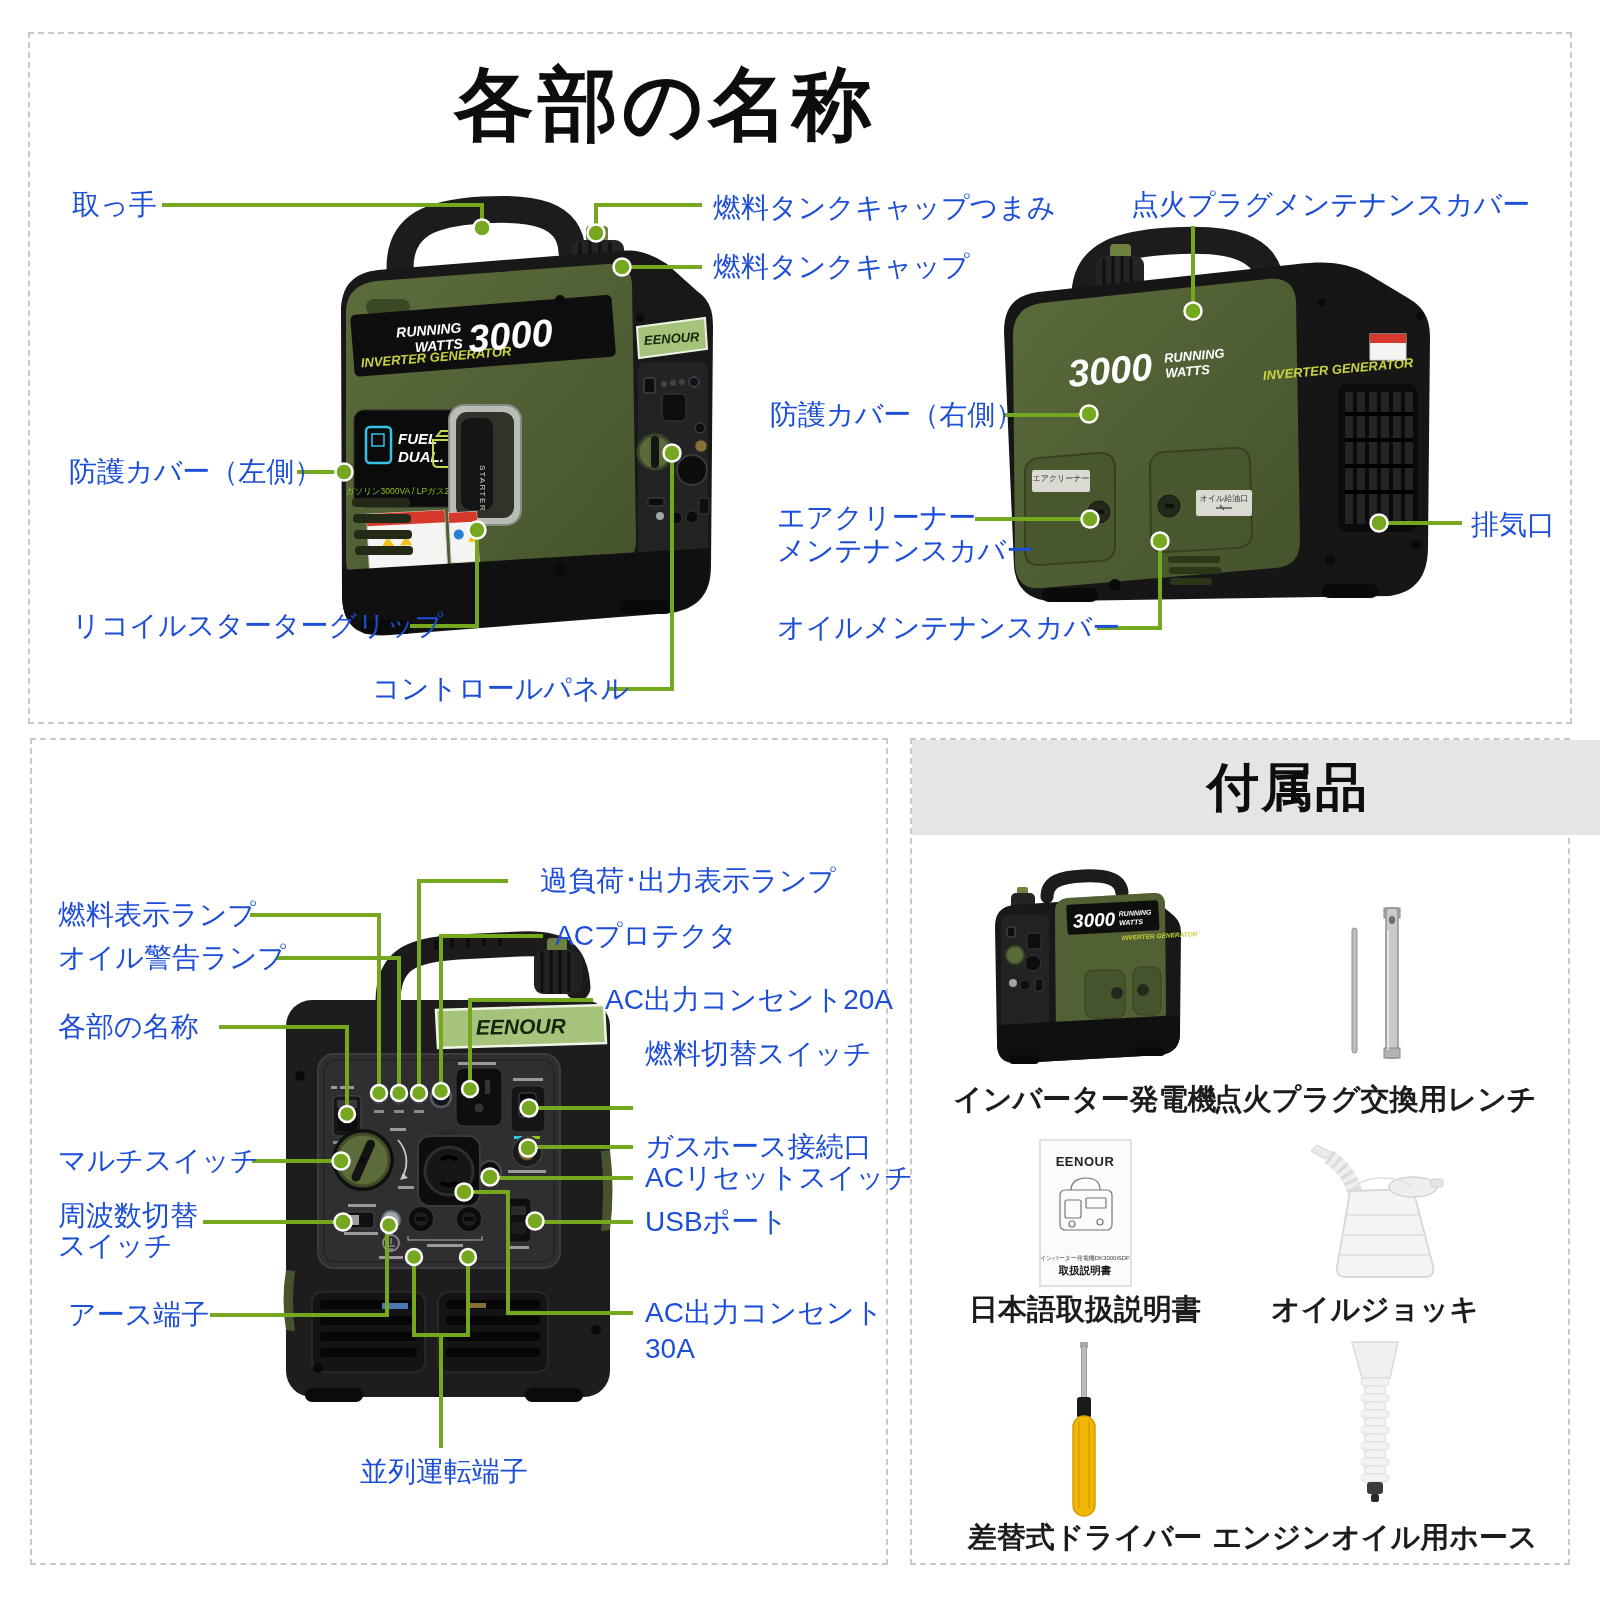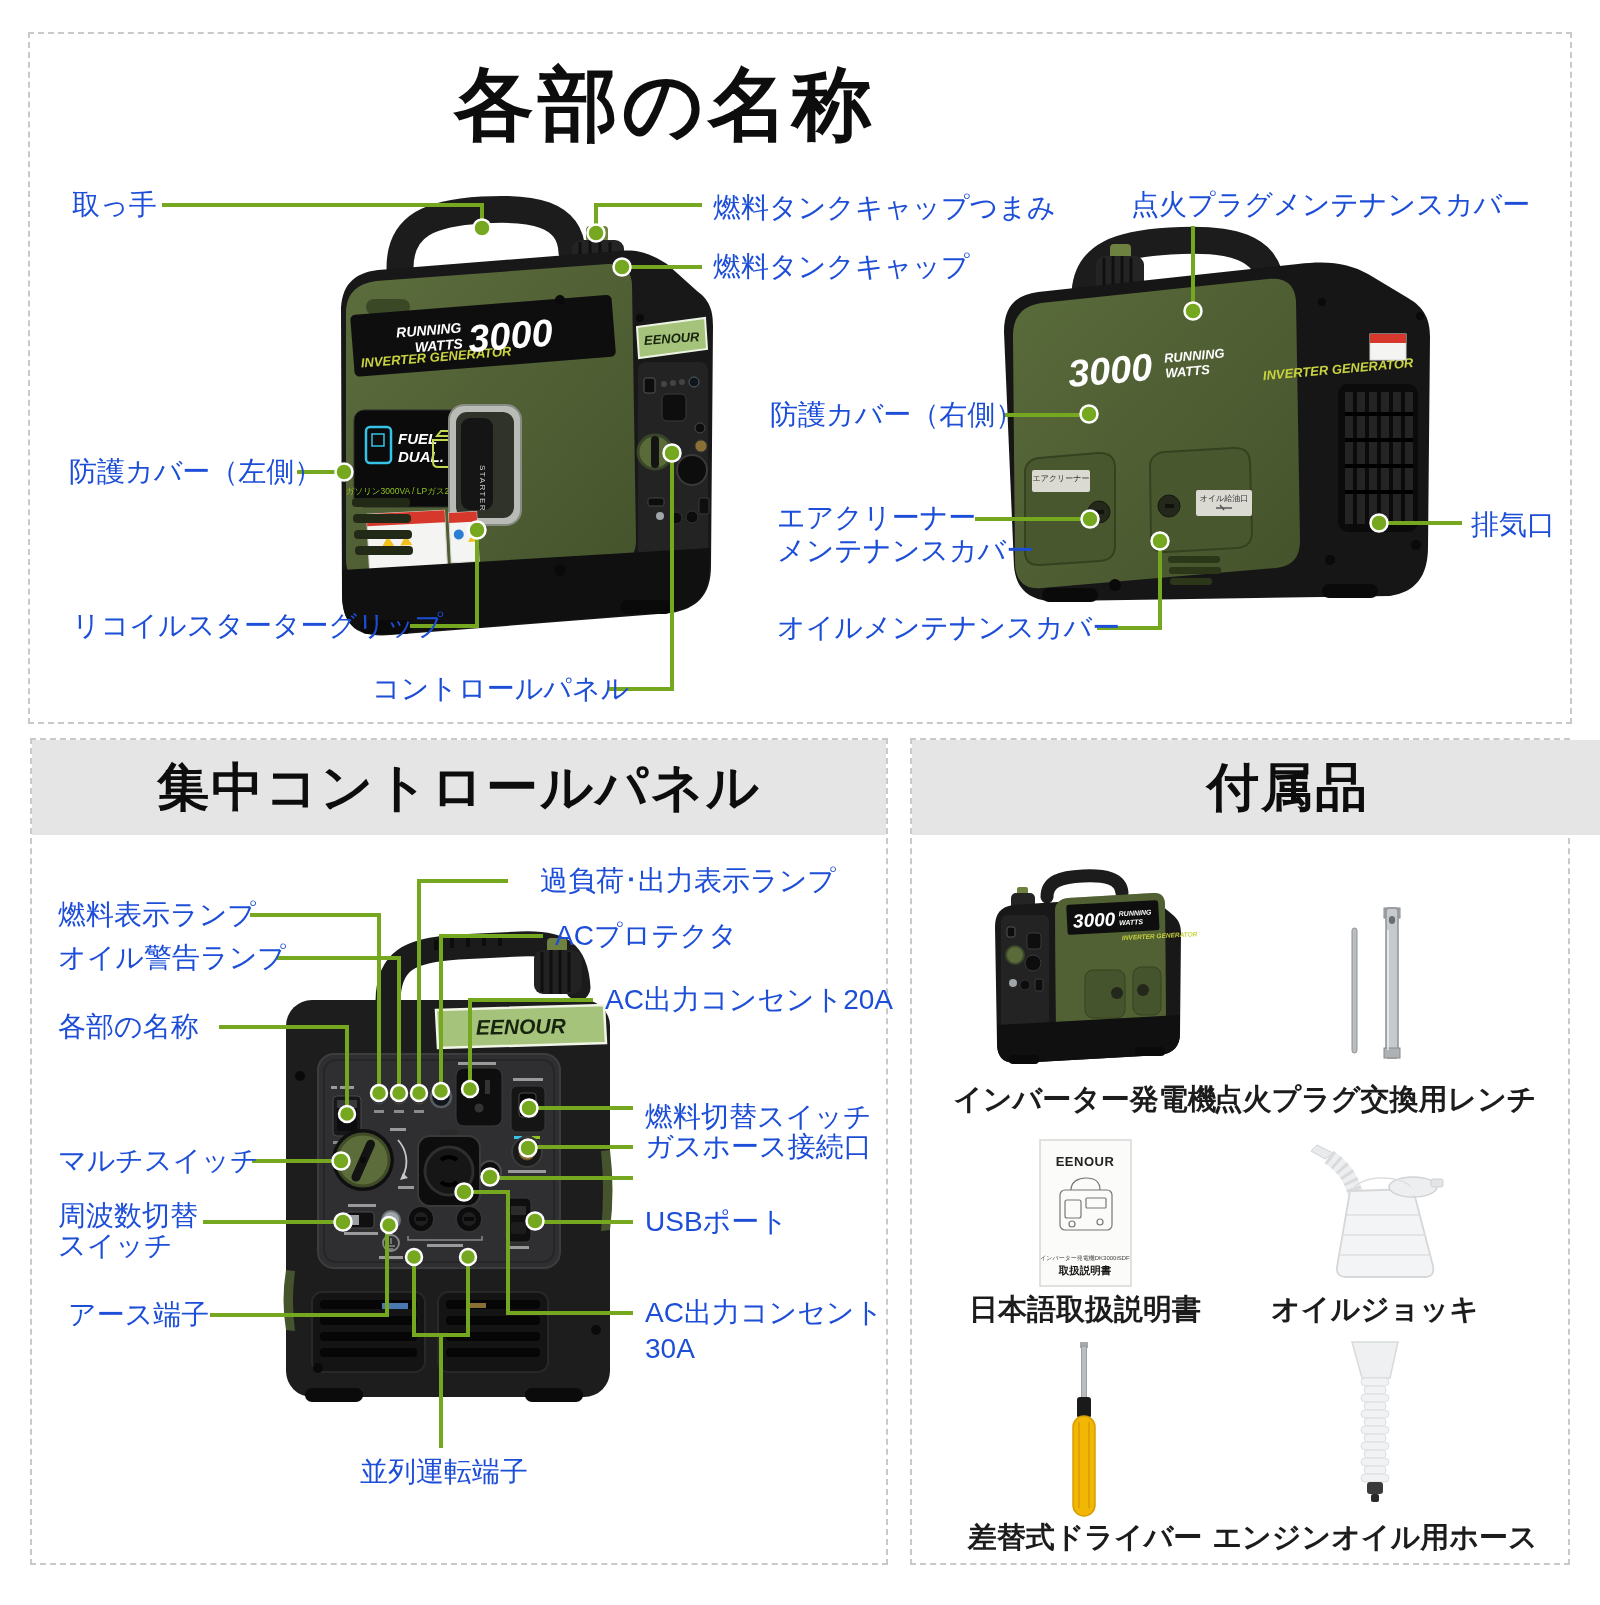--- a/index.html
+++ b/index.html
@@ -21,23 +21,20 @@
 </style>
 </head>
 <body>
 
 <div class="page">
 
   <div class="dashed-box" style="left:28px;top:32px;width:1544px;height:692px;"></div>
   <div class="dashed-box" style="left:30px;top:738px;width:858px;height:827px;"></div>
   <div class="dashed-box" style="left:910px;top:738px;width:660px;height:827px;"></div>
 
-  <div class="sec-header" style="left:32px;top:740px;width:854px;height:95px;">
-    <span class="sec-title">集中コントロールパネル</span>
-  </div>
   <div class="sec-header" style="left:912px;top:740px;width:752px;height:95px;">
     <span class="sec-title">付属品</span>
   </div>
 
   <div class="main-title">各部の名称</div>
 
   <svg style="left:325px;top:205px;" width="400" height="450" viewBox="325 205 400 450">
     <defs>
       <linearGradient id="gG1" x1="0" y1="0" x2="1" y2="1">
         <stop offset="0" stop-color="#5c6d3d"></stop>
@@ -529,22 +526,23 @@
   <div class="lbl" style="left:58px;top:938px;">オイル警告ランプ</div>
   <div class="lbl" style="left:58px;top:1007px;">各部の名称</div>
   <div class="lbl" style="left:58px;top:1141px;">マルチスイッチ</div>
   <div class="lbl lh30" style="left:58px;top:1201px;">周波数切替
 スイッチ</div>
   <div class="lbl" style="left:68px;top:1295px;">アース端子</div>
   <div class="lbl" style="left:360px;top:1452px;">並列運転端子</div>
   <div class="lbl" style="left:540px;top:861px;">過負荷･出力表示ランプ</div>
   <div class="lbl" style="left:555px;top:916px;">ACプロテクタ</div>
   <div class="lbl" style="left:605px;top:980px;">AC出力コンセント20A</div>
-  <div class="lbl" style="left:645px;top:1097px;">燃料切替スイッチ</div>
+  <div class="lbl" style="left:645px;top:1034px;">燃料切替スイッチ</div>
   <div class="lbl" style="left:645px;top:1127px;">ガスホース接続口</div>
+  <div class="lbl" style="left:645px;top:1158px;">ACリセットスイッチ</div>
   <div class="lbl" style="left:645px;top:1202px;">USBポート</div>
   <div class="lbl lh36" style="left:645px;top:1295px;">AC出力コンセント
 30A</div>
 
   <div class="acc-lbl" style="left:865px;top:1080px;">インバーター発電機</div>
   <div class="acc-lbl" style="left:1155px;top:1080px;">点火プラグ交換用レンチ</div>
   <div class="acc-lbl" style="left:865px;top:1290px;">日本語取扱説明書</div>
   <div class="acc-lbl" style="left:1155px;top:1290px;">オイルジョッキ</div>
   <div class="acc-lbl" style="left:865px;top:1518px;">差替式ドライバー</div>
   <div class="acc-lbl" style="left:1155px;top:1518px;">エンジンオイル用ホース</div>

